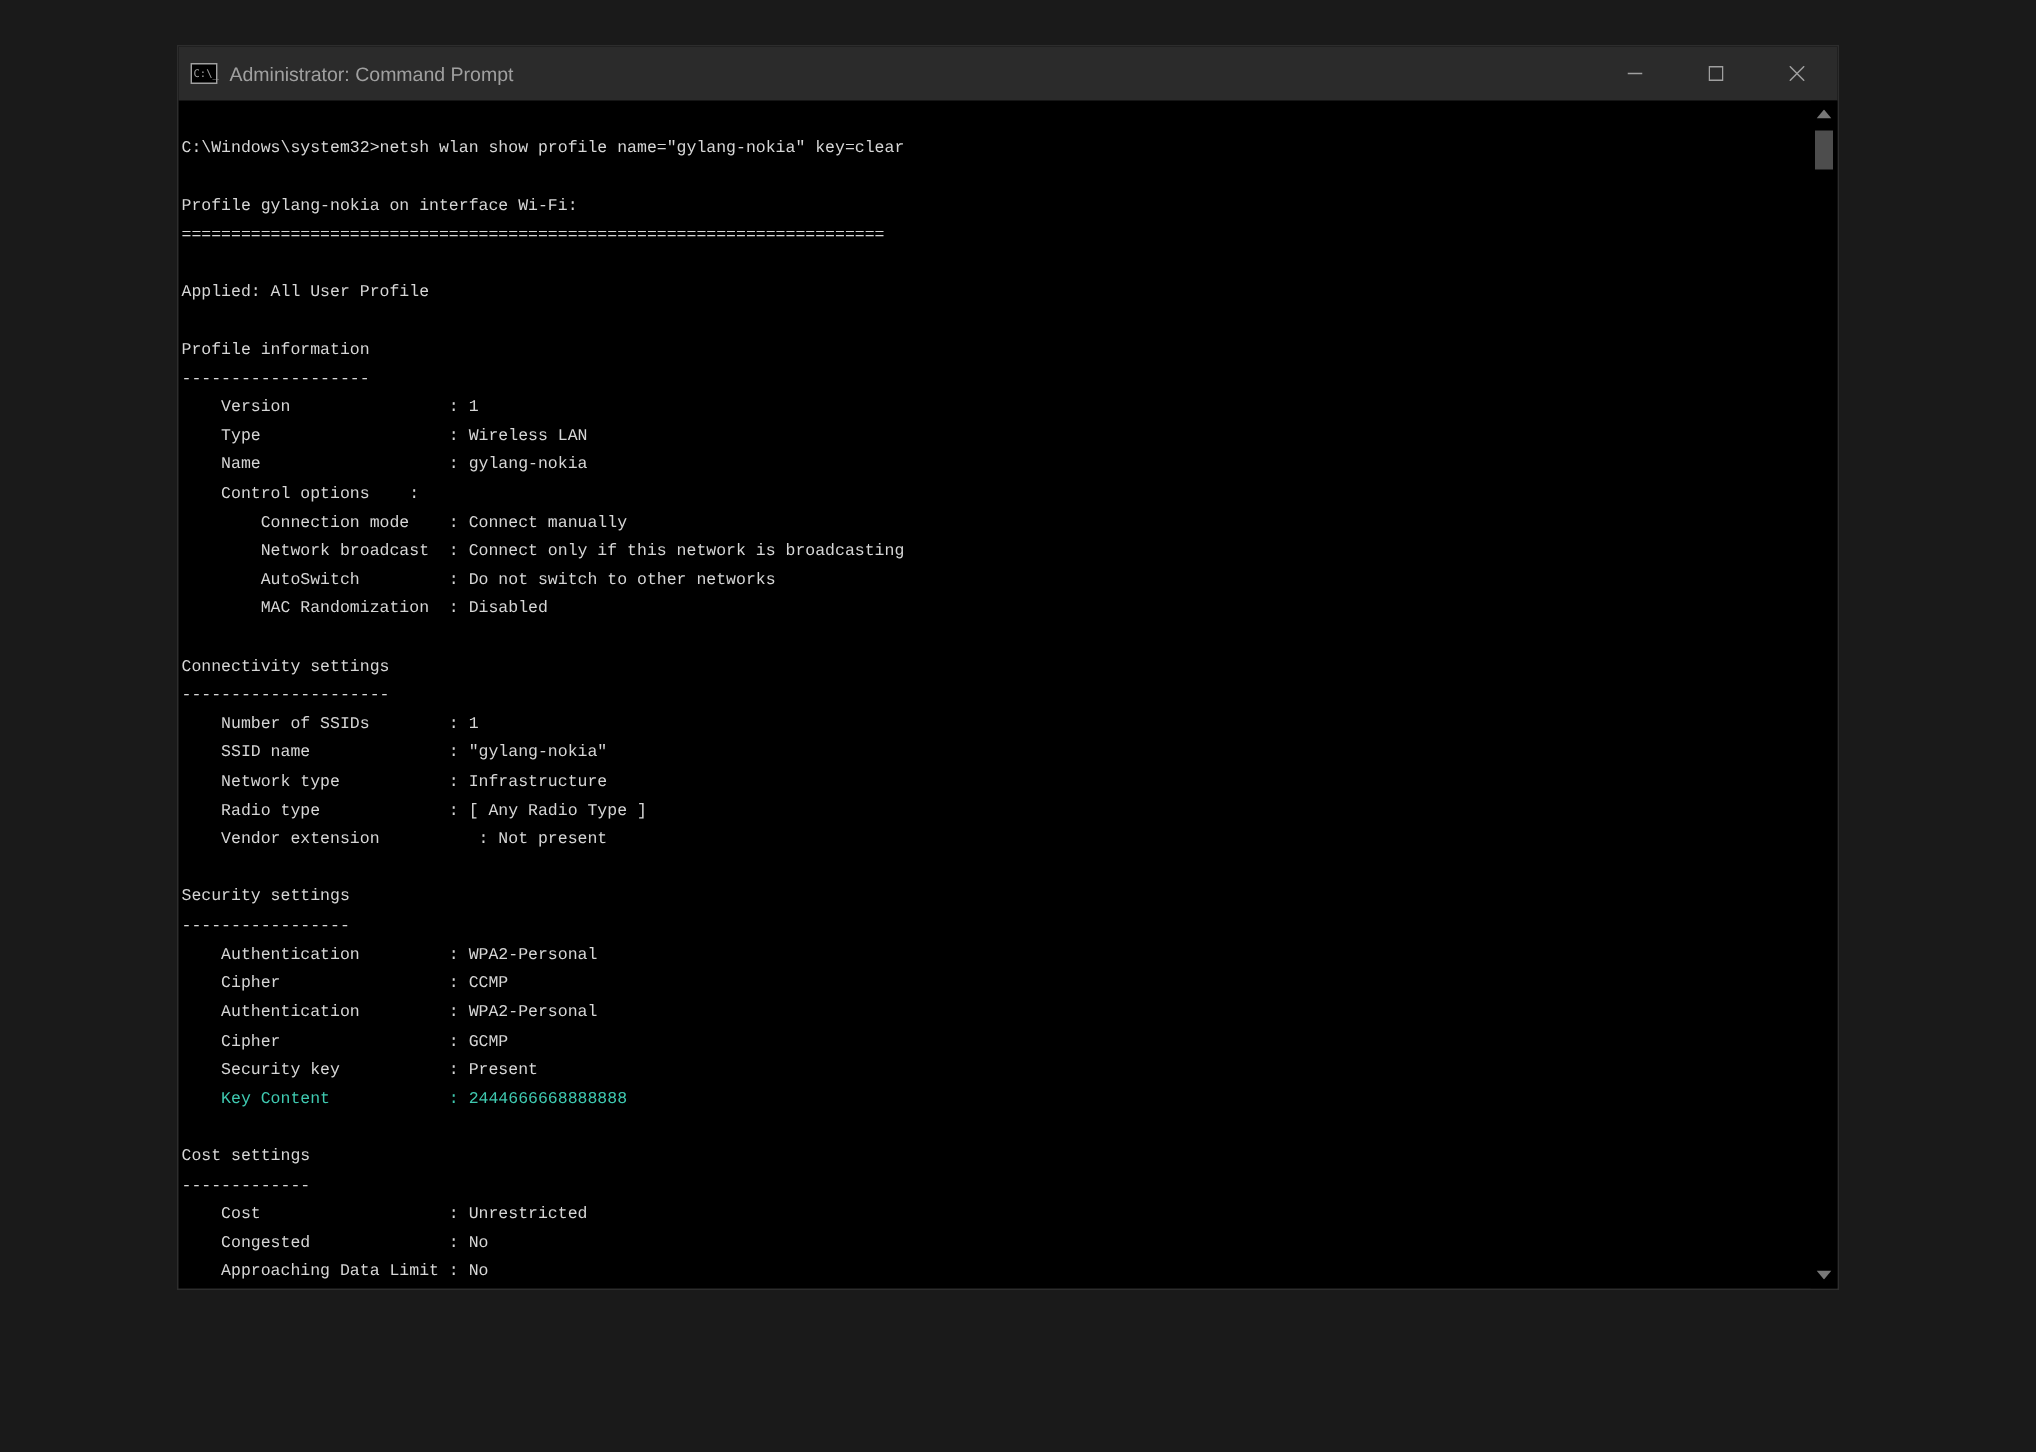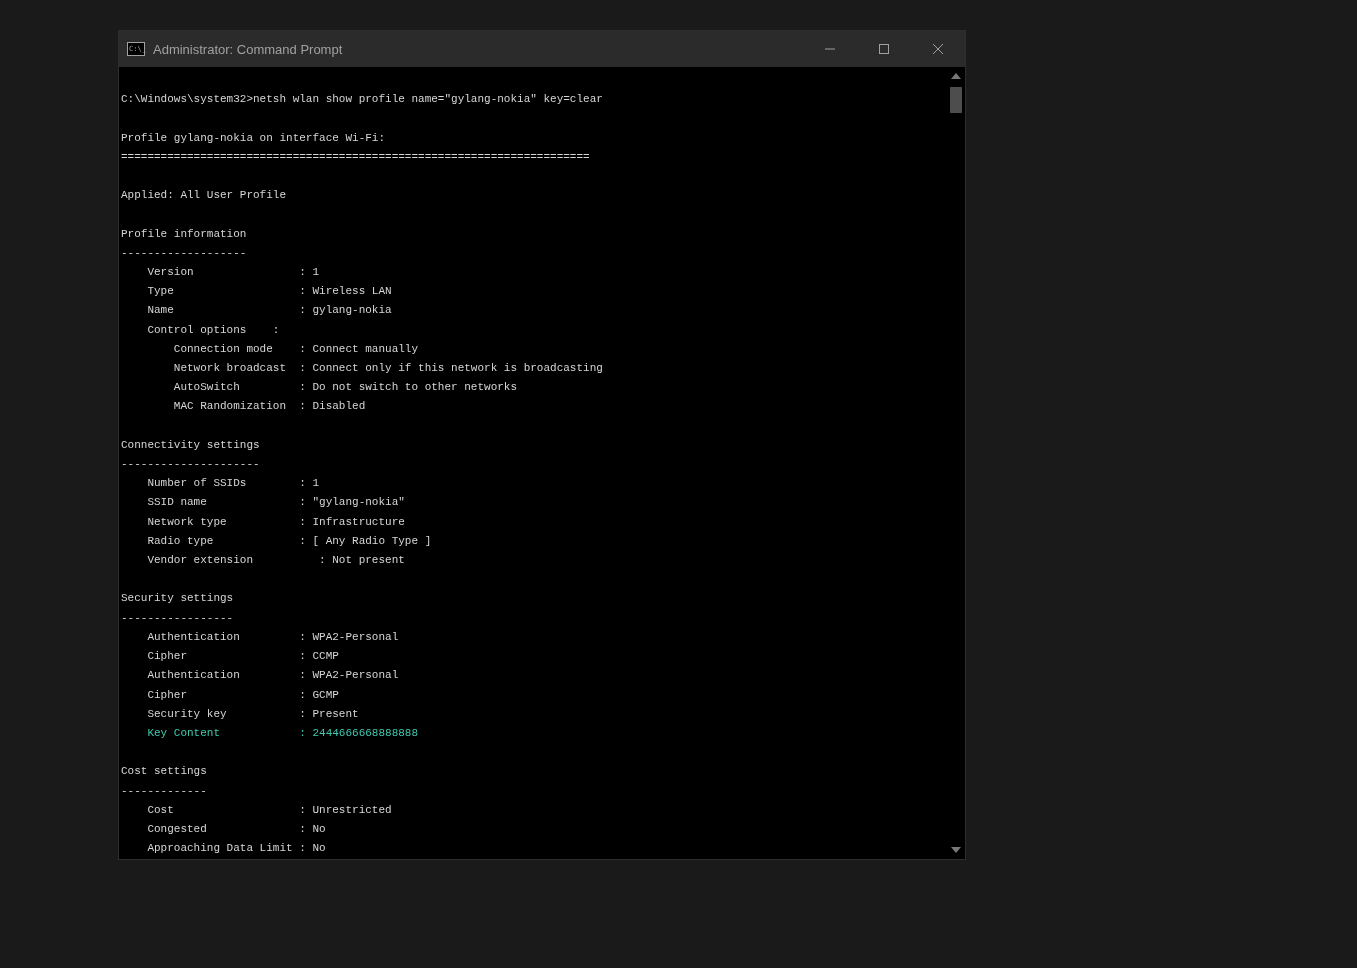--- a/index.html
+++ b/index.html
@@ -11,21 +11,21 @@
       background: #1a1a1a;
       width: 1357px;
       height: 968px;
       overflow: hidden;
       font-family: Consolas, "Courier New", monospace;
     }
     .window {
       position: absolute;
       left: 118px;
       top: 30px;
-      width: 848px;
+      width: 1108px;
       height: 830px;
       background: #000000;
       border: 1px solid #2d2d2d;
       display: flex;
       flex-direction: column;
     }
     .titlebar {
       height: 36px;
       background: #2b2b2b;
       display: flex;

